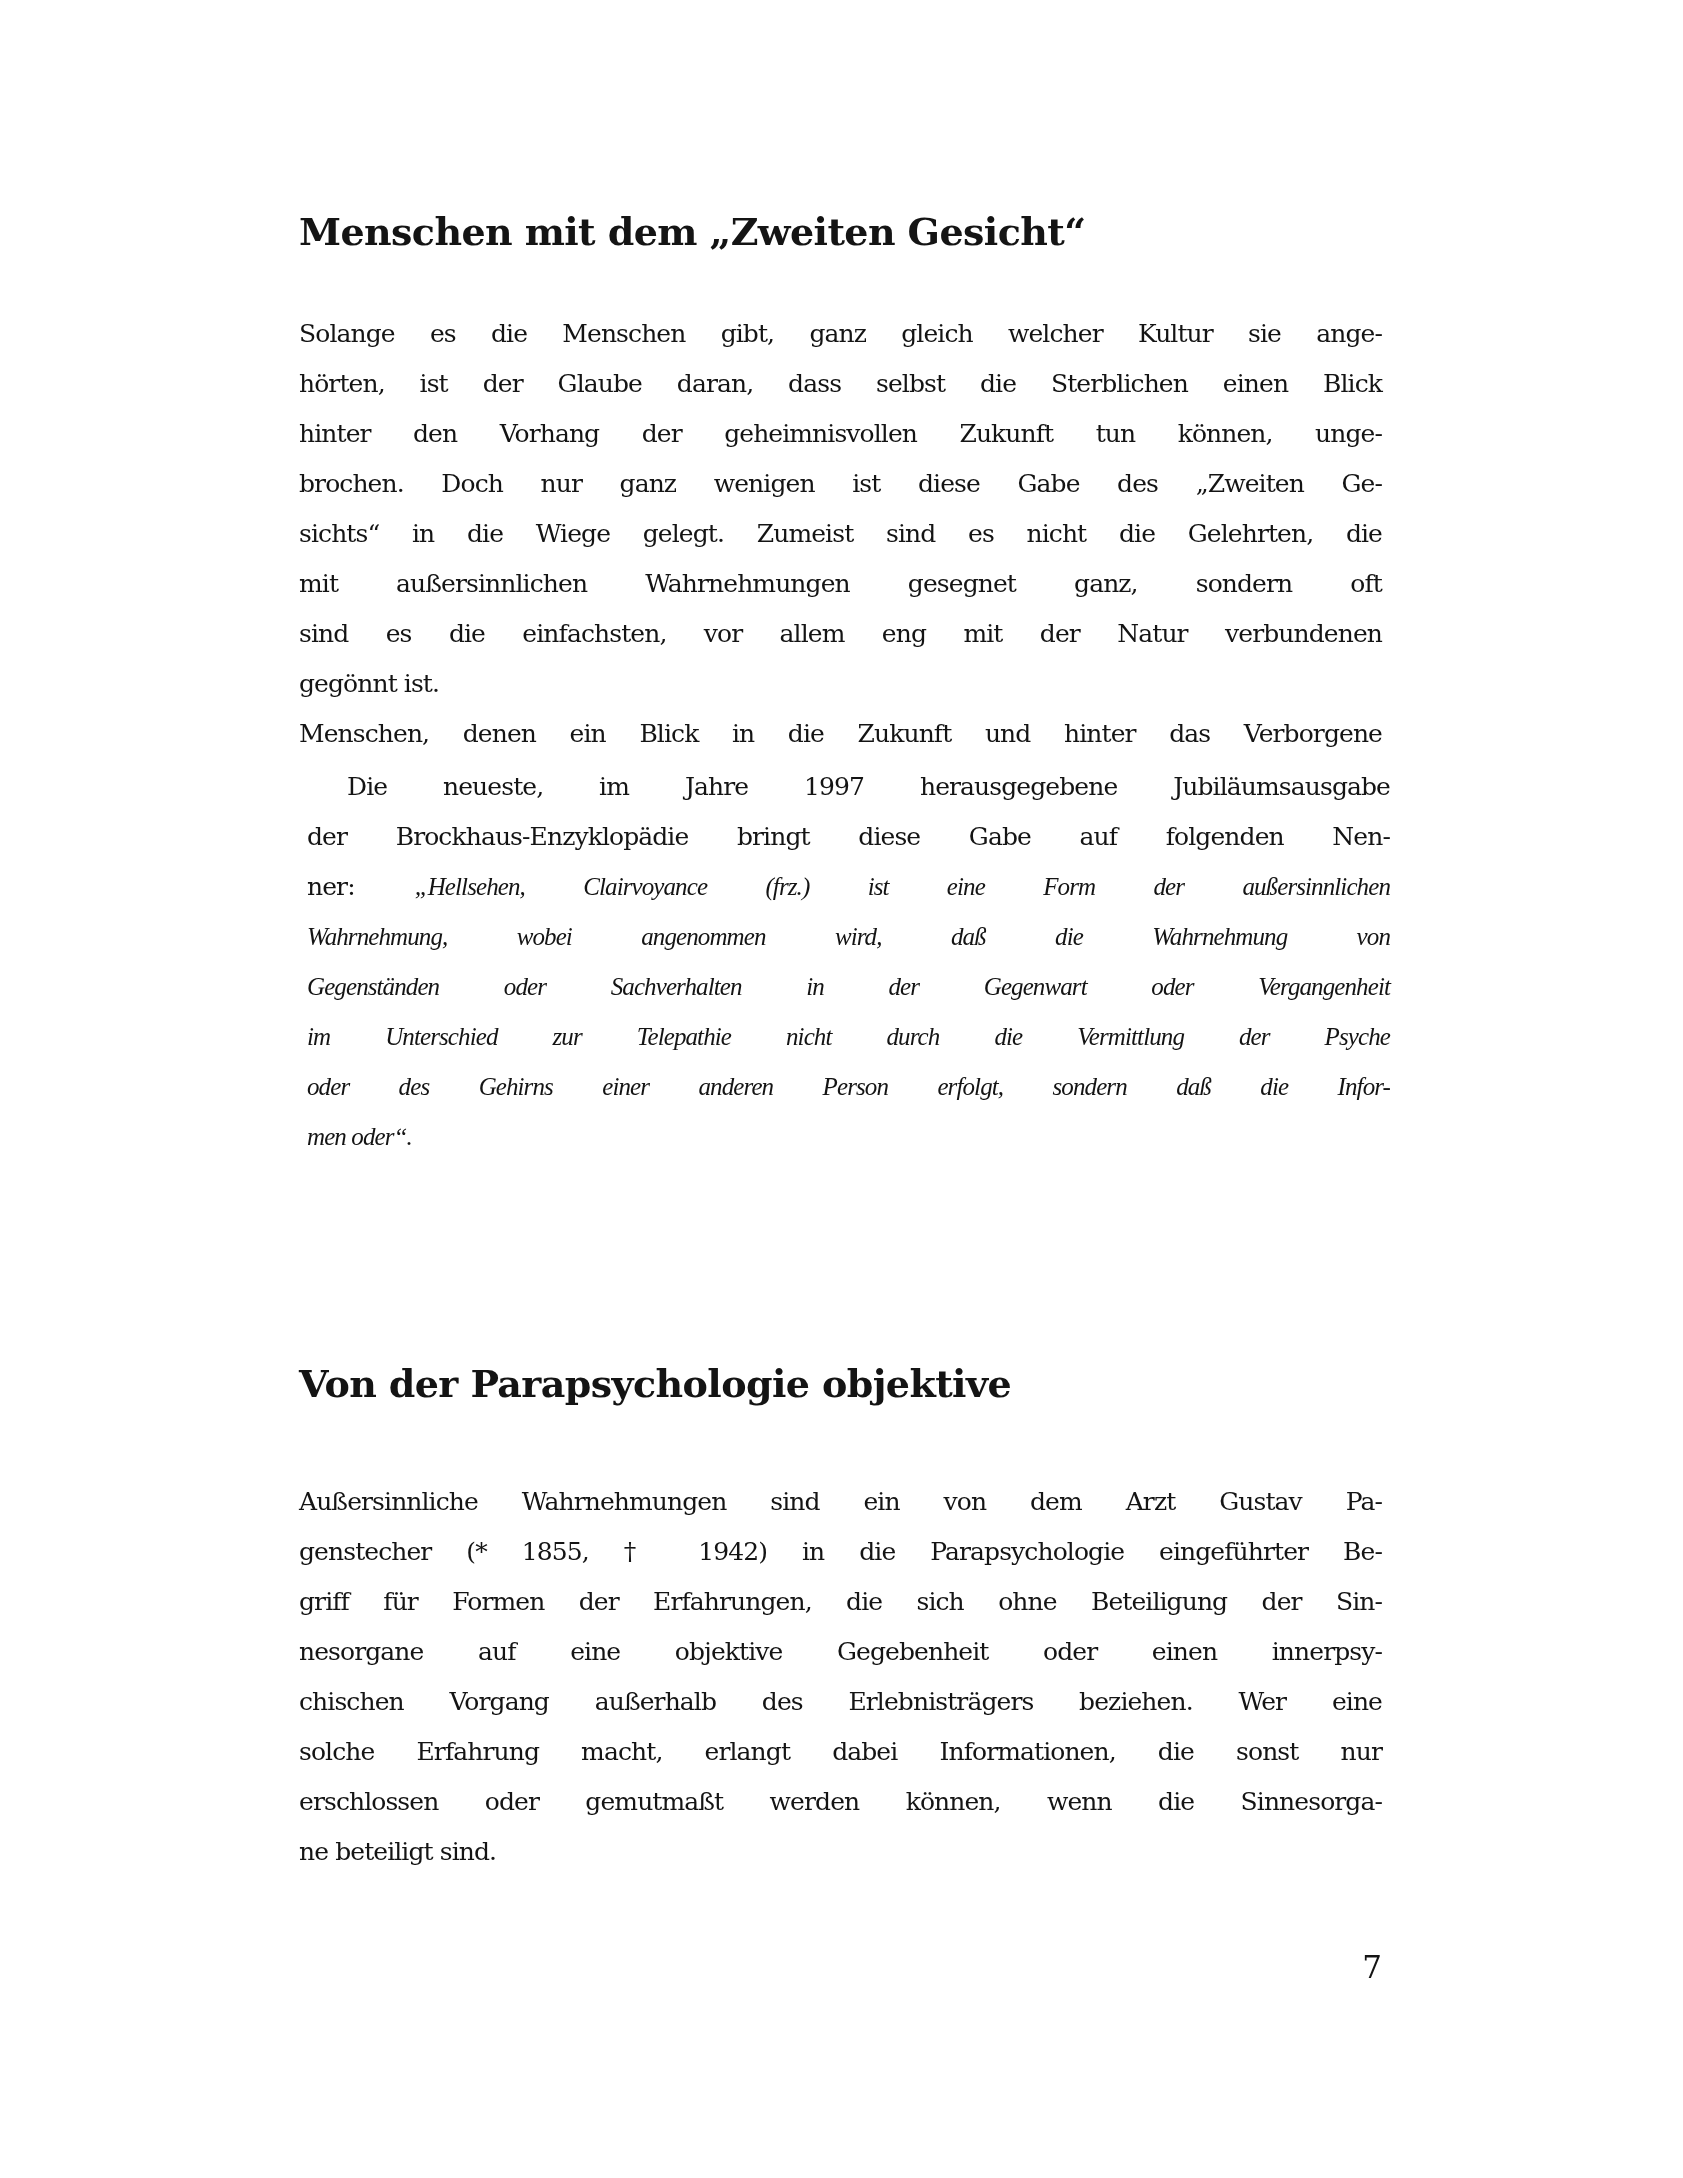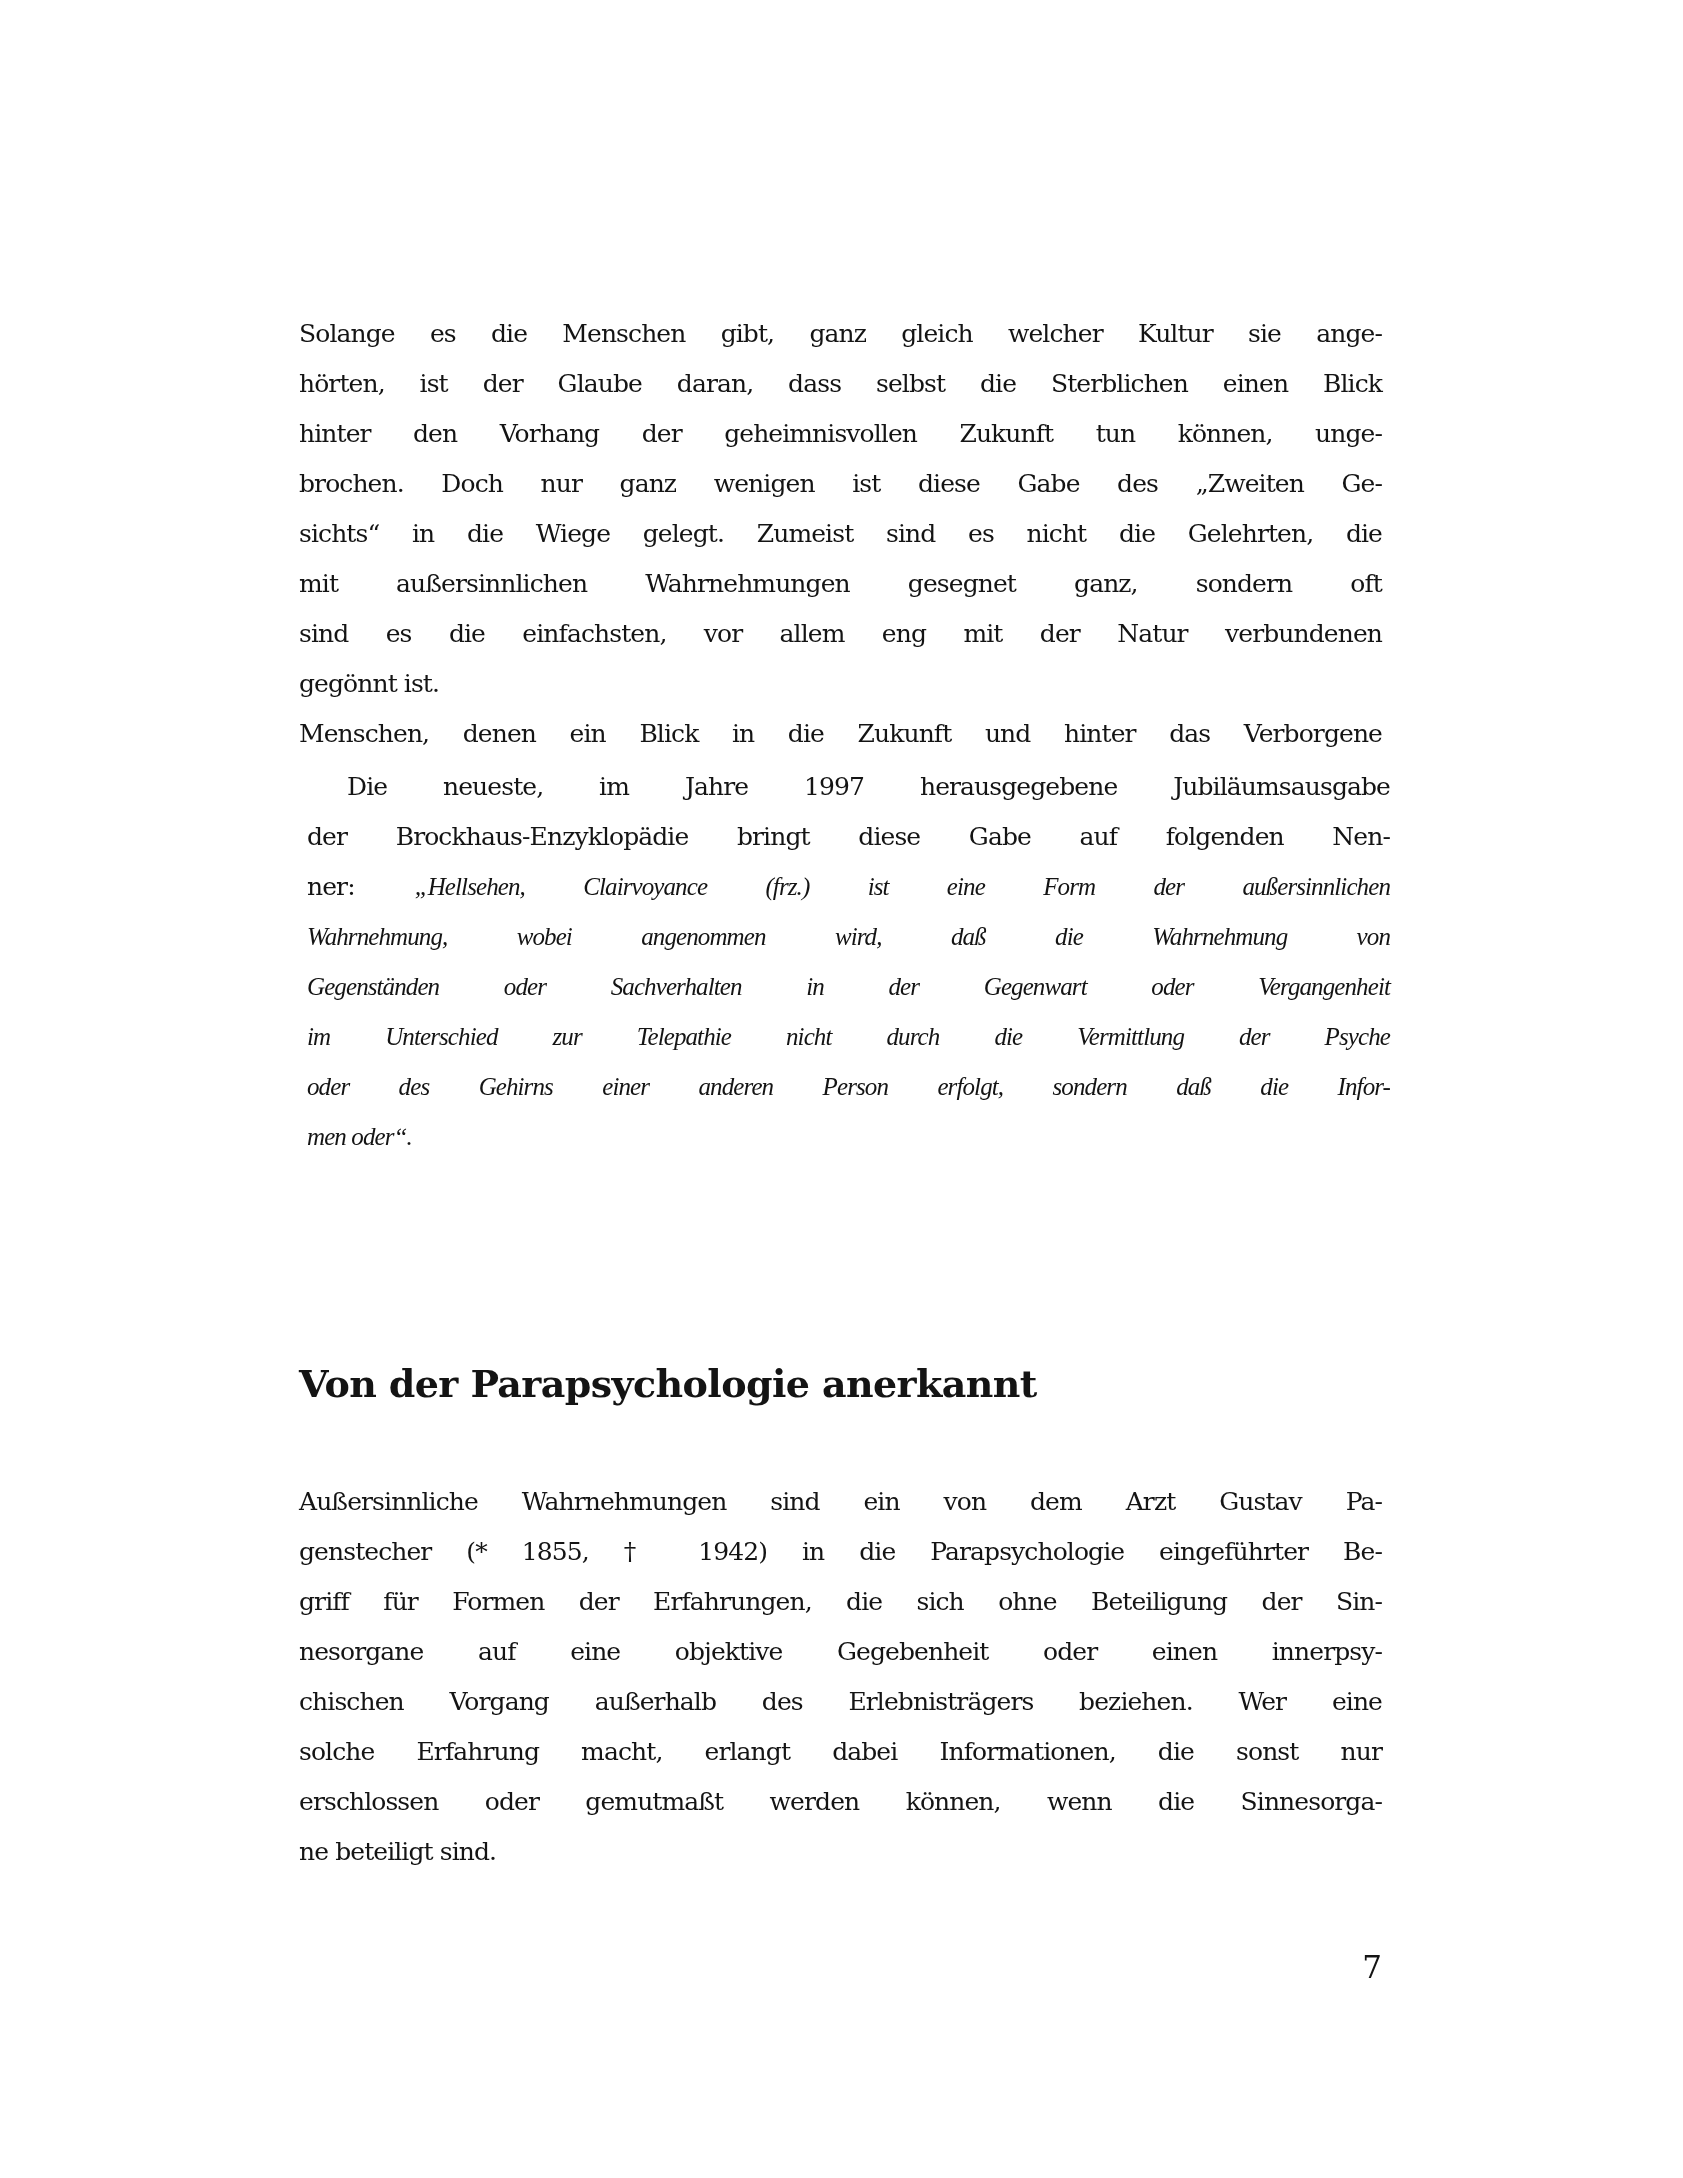--- a/index.html
+++ b/index.html
@@ -22,20 +22,21 @@
   .pagenum {
     position: absolute; left: 1327px; width: 55px; top: 1945px; text-align: right;
     font-family: "DejaVu Serif", serif; font-size: 31px; line-height: 44px;
   }
 </style>
 </head>
 <body>
 
 <div class="page">
 
+  <h2 class="heading" style="top:210px;">Menschen mit dem „Zweiten Gesicht“</h2>
 
   <div class="para" style="top:309px;">
     <span class="line">Solange es die Menschen gibt, ganz gleich welcher Kultur sie ange-</span>
     <span class="line">hörten, ist der Glaube daran, dass selbst die Sterblichen einen Blick</span>
     <span class="line">hinter den Vorhang der geheimnisvollen Zukunft tun können, unge-</span>
     <span class="line">brochen. Doch nur ganz wenigen ist diese Gabe des „Zweiten Ge-</span>
     <span class="line">sichts“ in die Wiege gelegt. Zumeist sind es nicht die Gelehrten, die</span>
     <span class="line">mit außersinnlichen Wahrnehmungen gesegnet ganz, sondern oft</span>
     <span class="line">sind es die einfachsten, vor allem eng mit der Natur verbundenen</span>
     <span class="line last">gegönnt ist.</span>
@@ -46,21 +47,21 @@
     <span class="line indent">Die neueste, im Jahre 1997 herausgegebene Jubiläumsausgabe</span>
     <span class="line">der Brockhaus-Enzyklopädie bringt diese Gabe auf folgenden Nen-</span>
     <span class="line"><span>ner: </span><span class="it">„Hellsehen, Clairvoyance (frz.) ist eine Form der außersinnlichen</span></span>
     <span class="line it">Wahrnehmung, wobei angenommen wird, daß die Wahrnehmung von</span>
     <span class="line it">Gegenständen oder Sachverhalten in der Gegenwart oder Vergangenheit</span>
     <span class="line it">im Unterschied zur Telepathie nicht durch die Vermittlung der Psyche</span>
     <span class="line it">oder des Gehirns einer anderen Person erfolgt, sondern daß die Infor-</span>
     <span class="line it last">men oder“.</span>
   </div>
 
-  <h2 class="heading" style="top:1362px;">Von der Parapsychologie anerkannt</h2>
+  <h2 class="heading" style="top:1362px;">Von der Parapsychologie objektive</h2>
 
   <div class="para" style="top:1477px;">
     <span class="line">Außersinnliche Wahrnehmungen sind ein von dem Arzt Gustav Pa-</span>
     <span class="line">genstecher (* 1855, † 1942) in die Parapsychologie eingeführter Be-</span>
     <span class="line">griff für Formen der Erfahrungen, die sich ohne Beteiligung der Sin-</span>
     <span class="line">nesorgane auf eine objektive Gegebenheit oder einen innerpsy-</span>
     <span class="line">chischen Vorgang außerhalb des Erlebnisträgers beziehen. Wer eine</span>
     <span class="line">solche Erfahrung macht, erlangt dabei Informationen, die sonst nur</span>
     <span class="line">erschlossen oder gemutmaßt werden können, wenn die Sinnesorga-</span>
     <span class="line last">ne beteiligt sind.</span>

